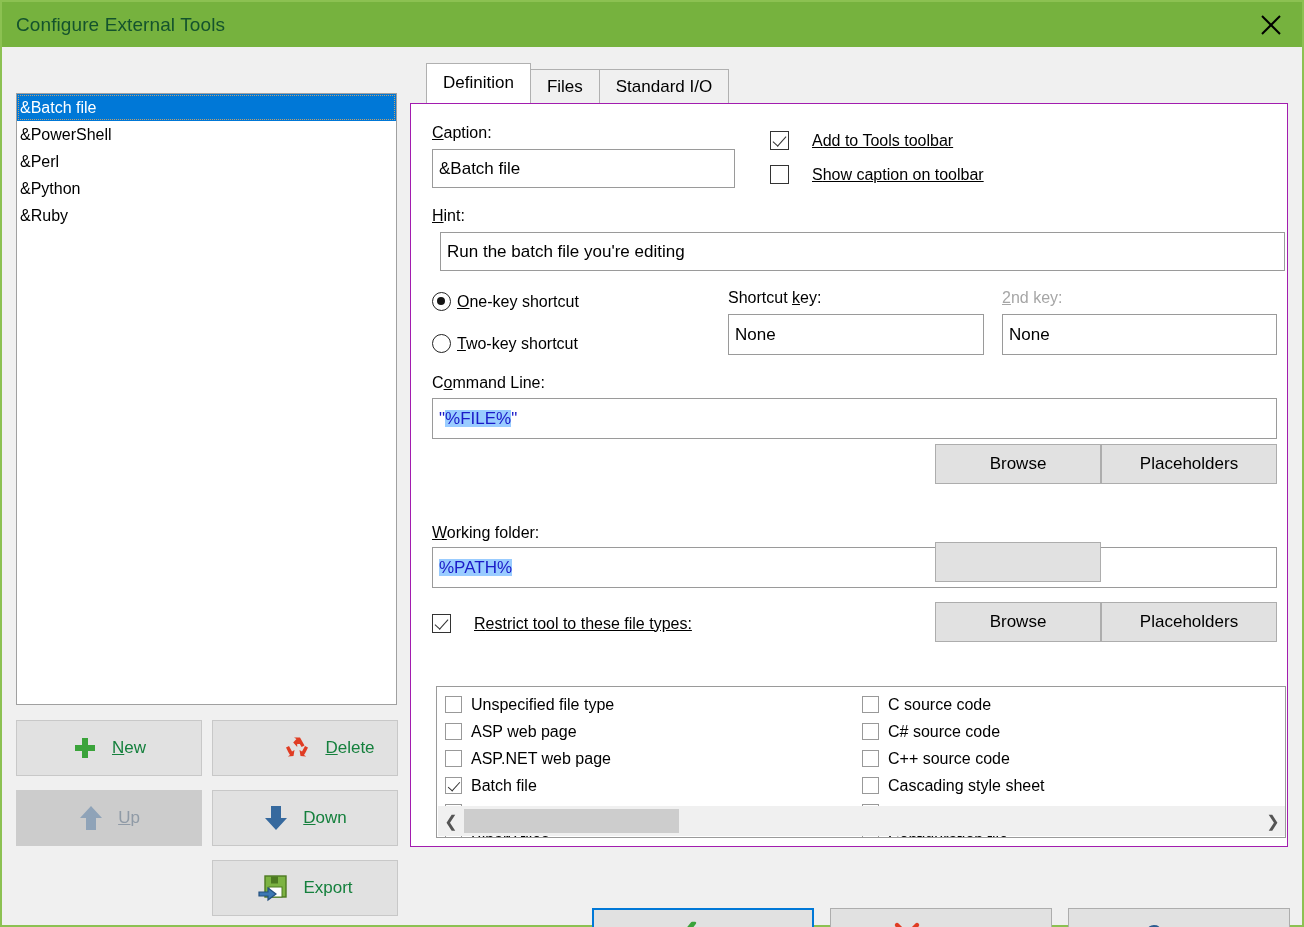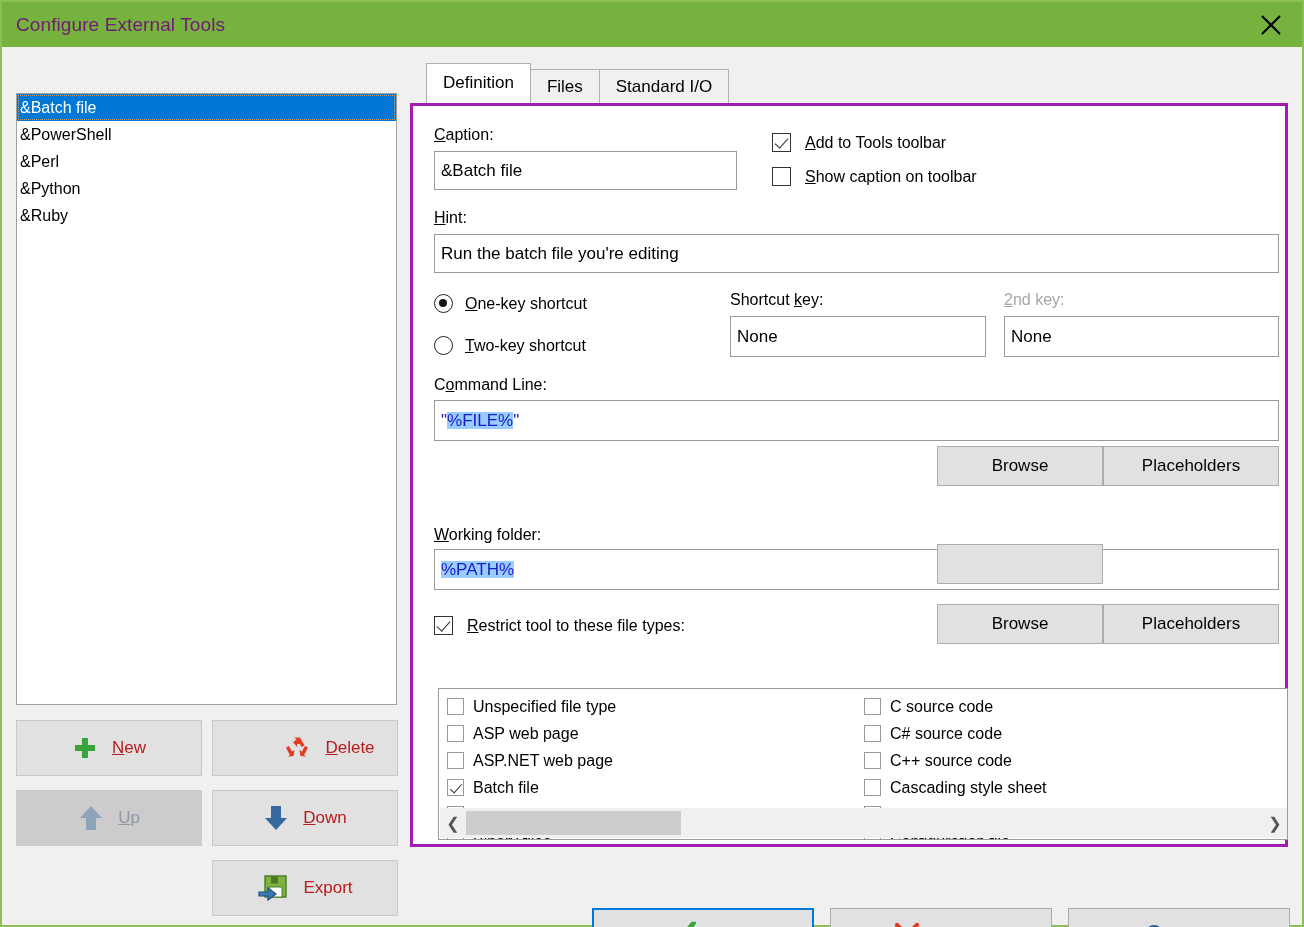--- a/index.html
+++ b/index.html
@@ -29,21 +29,21 @@
     position: absolute;
     left: 0; top: 0;
     width: 1300px; height: 45px;
     background: #76b23e;
     display: flex;
     align-items: center;
   }
   .title-text {
     margin-left: 14px;
     font-size: 19px;
-    color: #701a75;
+    color: #14532d;
     letter-spacing: .1px;
     white-space: nowrap;
   }
   .close-btn {
     position: absolute;
     right: 0; top: 0;
     width: 62px; height: 45px;
     display: flex; align-items: center; justify-content: center;
   }
   .close-btn svg { display: block; }
@@ -89,21 +89,21 @@
   .btn {
     position: absolute;
     background: #e1e1e1;
     border: 1px solid #c8c8c8;
     box-sizing: border-box;
     display: flex;
     align-items: center;
     justify-content: center;
     gap: 14px;
     font-size: 17px;
-    color: #b91c1c;
+    color: #15803d;
     cursor: default;
     user-select: none;
   }
   .btn.disabled {
     background: #cccccc;
     border-color: #cccccc;
     color: #8f9aa6;
   }
   .btn .blabel { white-space: nowrap; }
   .btn .blabel u { text-decoration: underline; }
@@ -148,21 +148,21 @@
     z-index: 3;
     border-color: #b0b0b0;
   }
   .tab + .tab { margin-left: -1px; }
 
   .tabpage {
     position: absolute;
     left: 0; top: 38px;
     width: 878px; height: 744px;
     background: #ffffff;
-    border: 3px solid #a21caf;
+    border: 1px solid #a21caf;
     box-sizing: border-box;
   }
 
   
   .flabel {
     position: absolute;
     font-size: 16px;
     white-space: nowrap;
   }
   .flabel.dim { color: #a6a6a6; }
@@ -186,23 +186,24 @@
   .tinput .hl {
     background: #99ccff;
     color: #1a1ac8;
   }
   .tinput .q { color: #1a1ac8; }
 
   .chk {
     position: absolute;
     display: flex;
     align-items: center;
-    gap: 14px;
+    gap: 23px;
     font-size: 16px;
     white-space: nowrap;
+    text-decoration: underline;
   }
   .chkbox {
     width: 19px; height: 19px;
     border: 1.5px solid #333;
     background: #fff;
     box-sizing: border-box;
     position: relative;
     flex: 0 0 auto;
   }
   .chkbox.checked::after {
@@ -213,21 +214,21 @@
     border: solid #333;
     border-width: 0 1.8px 1.8px 0;
     transform: rotate(42deg);
   }
   .chk u { text-decoration: underline; }
 
   .rad {
     position: absolute;
     display: flex;
     align-items: center;
-    gap: 12px;
+    gap: 6px;
     font-size: 16px;
     white-space: nowrap;
   }
   .radbox {
     width: 19px; height: 19px;
     border: 1.8px solid #222;
     border-radius: 50%;
     background: #fff;
     box-sizing: border-box;
     position: relative;
@@ -436,21 +437,21 @@
         <div class="chk" style="left:359px; top:27px;">
           <span class="chkbox checked"></span>
           <span><u>A</u><span>dd to Tools toolbar</span></span>
         </div>
         <div class="chk" style="left:359px; top:61px;">
           <span class="chkbox"></span>
           <span><u>S</u><span>how caption on toolbar</span></span>
         </div>
 
         <div class="flabel" style="left:21px; top:103px;"><u>H</u><span>int:</span></div>
-        <div class="tinput" style="left:21px; top:128px; width:845px; height:39px;">
+        <div class="tinput" style="left:29px; top:128px; width:845px; height:39px;">
           <span>Run the batch file you're editing</span>
         </div>
 
         <div class="rad" style="left:21px; top:188px;">
           <span class="radbox checked"></span>
           <span><u>O</u><span>ne-key shortcut</span></span>
         </div>
         <div class="rad" style="left:21px; top:230px;">
           <span class="radbox"></span>
           <span><u>T</u><span>wo-key shortcut</span></span>

